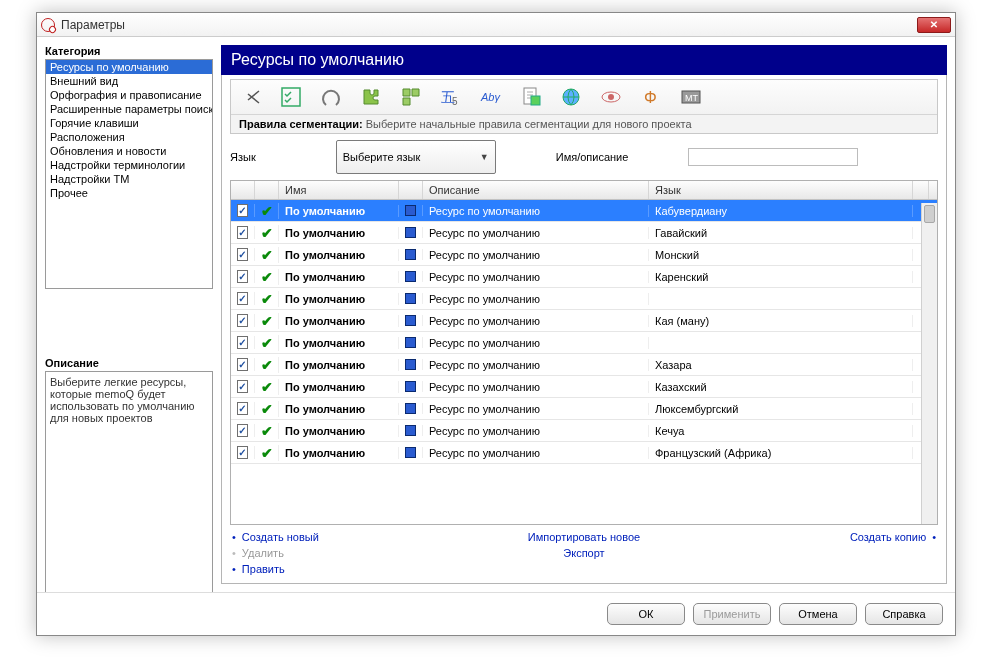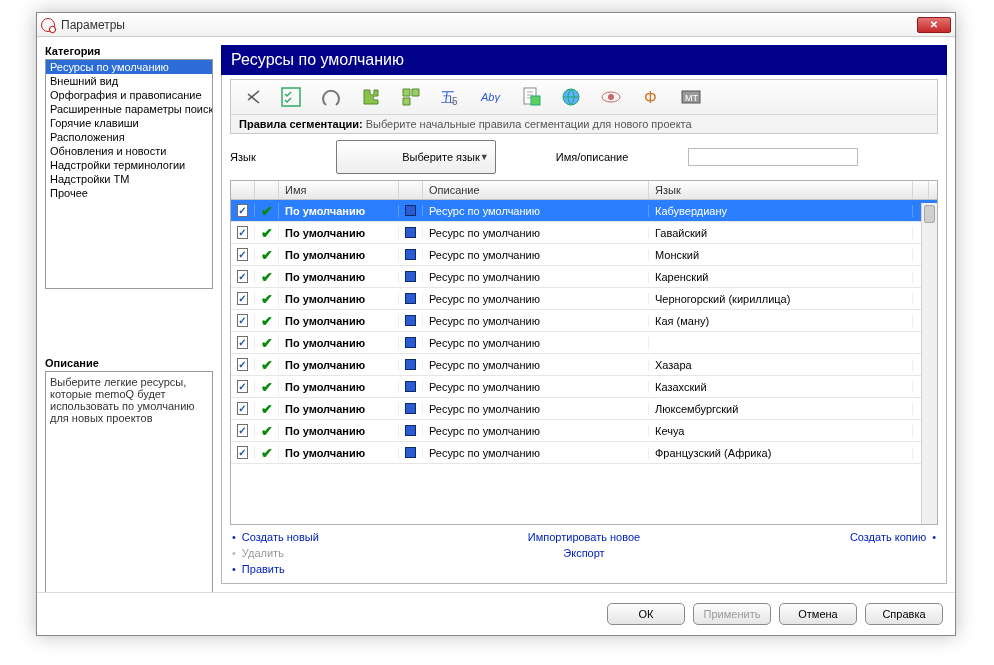--- a/index.html
+++ b/index.html
@@ -138,21 +138,21 @@
     align-items: center;
     padding: 6px 0;
     gap: 20px;
   }
   .filters label { color: #000; }
   .lang-select {
     height: 20px; width: 160px;
     border: 1px solid #7a7a7a;
     background: linear-gradient(#fff,#eee);
     border-radius: 2px;
-    display: flex; align-items: center; justify-content: flex-end;
+    display: flex; align-items: center; justify-content: space-between;
     padding: 16px 6px; cursor: pointer;
   }
   .lang-select .chev { font-size: 9px; color: #444; }
   .name-input {
     height: 18px; width: 170px;
     border: 1px solid #bcbcbc;
     background: #fff;
   }
   .grid-wrap {
     border: 1px solid #b0b0b0;
@@ -456,21 +456,20 @@
                   <span class="chk"></span>
                 </div>
                 <div>
                   <span class="green-check">✔</span>
                 </div>
                 <div class="name-cell">По умолчанию</div>
                 <div>
                   <span class="monitor-icon"></span>
                 </div>
                 <div>Ресурс по умолчанию</div>
-                <div>Черногорский (кириллица)</div>
                 <div></div>
               </div>
               <div class="grid-row">
                 <div>
                   <span class="chk"></span>
                 </div>
                 <div>
                   <span class="green-check">✔</span>
                 </div>
                 <div class="name-cell">По умолчанию</div>

